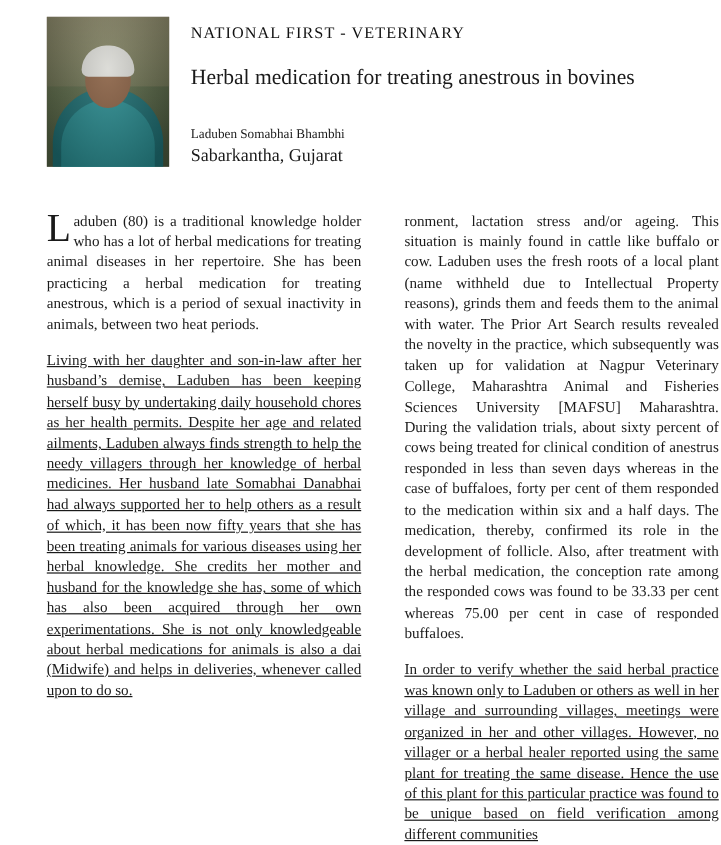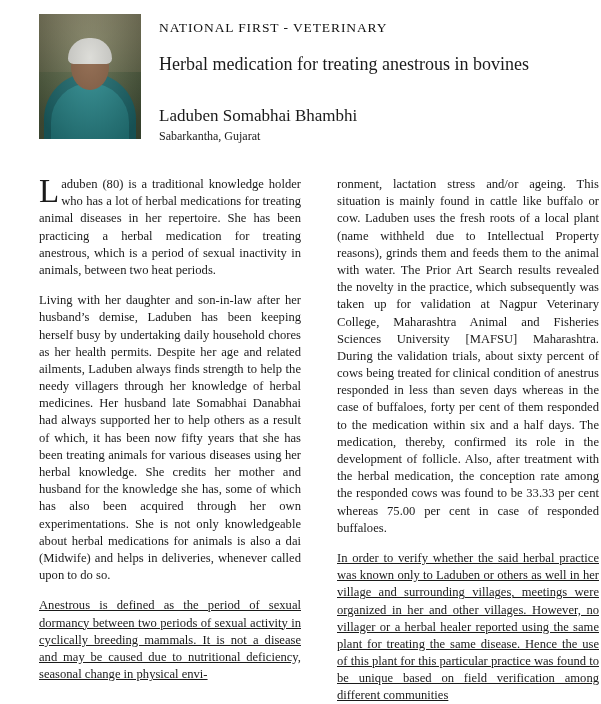--- a/index.html
+++ b/index.html
@@ -115,26 +115,26 @@
     letter-spacing: 0.9px;
     color: #111;
     margin: 0 0 18px 0;
   }
   .subtitle {
     font-size: 18px;
     color: #1a1a1a;
     margin: 0 0 30px 0;
   }
   .person-name {
-    font-size: 17px;
+    font-size: 11px;
     margin: 0;
     line-height: 1.35;
   }
   .person-place {
-    font-size: 12px;
+    font-size: 15px;
     margin: 0;
     line-height: 1.35;
   }
 
   
   .columns {
     display: flex;
     gap: 36px;
     margin-top: 22px;
   }
@@ -188,21 +188,20 @@
       <div class="person-place">Sabarkantha, Gujarat</div>
     </div>
 
   </div>
 
   <div class="columns">
 
     <div class="col">
       <p class="dropcap-para">Laduben (80) is a traditional knowledge holder who has a lot of herbal medications for treating animal diseases in her repertoire. She has been practicing a herbal medication for treating anestrous, which is a period of sexual inactivity in animals, between two heat periods.</p>
       <p>Living with her daughter and son-in-law after her husband’s demise, Laduben has been keeping herself busy by undertaking daily household chores as her health permits. Despite her age and related ailments, Laduben always finds strength to help the needy villagers through her knowledge of herbal medicines. Her husband late Somabhai Danabhai had always supported her to help others as a result of which, it has been now fifty years that she has been treating animals for various diseases using her herbal knowledge. She credits her mother and husband for the knowledge she has, some of which has also been acquired through her own experimentations. She is not only knowledgeable about herbal medications for animals is also a dai (Midwife) and helps in deliveries, whenever called upon to do so.</p>
-      <p>Anestrous is defined as the period of sexual dormancy between two periods of sexual activity in cyclically breeding mammals. It is not a disease and may be caused due to nutritional deficiency, seasonal change in physical envi-</p>
     </div>
 
     <div class="col">
       <p>ronment, lactation stress and/or ageing. This situation is mainly found in cattle like buffalo or cow. Laduben uses the fresh roots of a local plant (name withheld due to Intellectual Property reasons), grinds them and feeds them to the animal with water. The Prior Art Search results revealed the novelty in the practice, which subsequently was taken up for validation at Nagpur Veterinary College, Maharashtra Animal and Fisheries Sciences University [MAFSU] Maharashtra. During the validation trials, about sixty percent of cows being treated for clinical condition of anestrus responded in less than seven days whereas in the case of buffaloes, forty per cent of them responded to the medication within six and a half days. The medication, thereby, confirmed its role in the development of follicle. Also, after treatment with the herbal medication, the conception rate among the responded cows was found to be 33.33 per cent whereas 75.00 per cent in case of responded buffaloes.</p>
       <p>In order to verify whether the said herbal practice was known only to Laduben or others as well in her village and surrounding villages, meetings were organized in her and other villages. However, no villager or a herbal healer reported using the same plant for treating the same disease. Hence the use of this plant for this particular practice was found to be unique based on field verification among different communities</p>
     </div>
 
   </div>
 
 </div>

